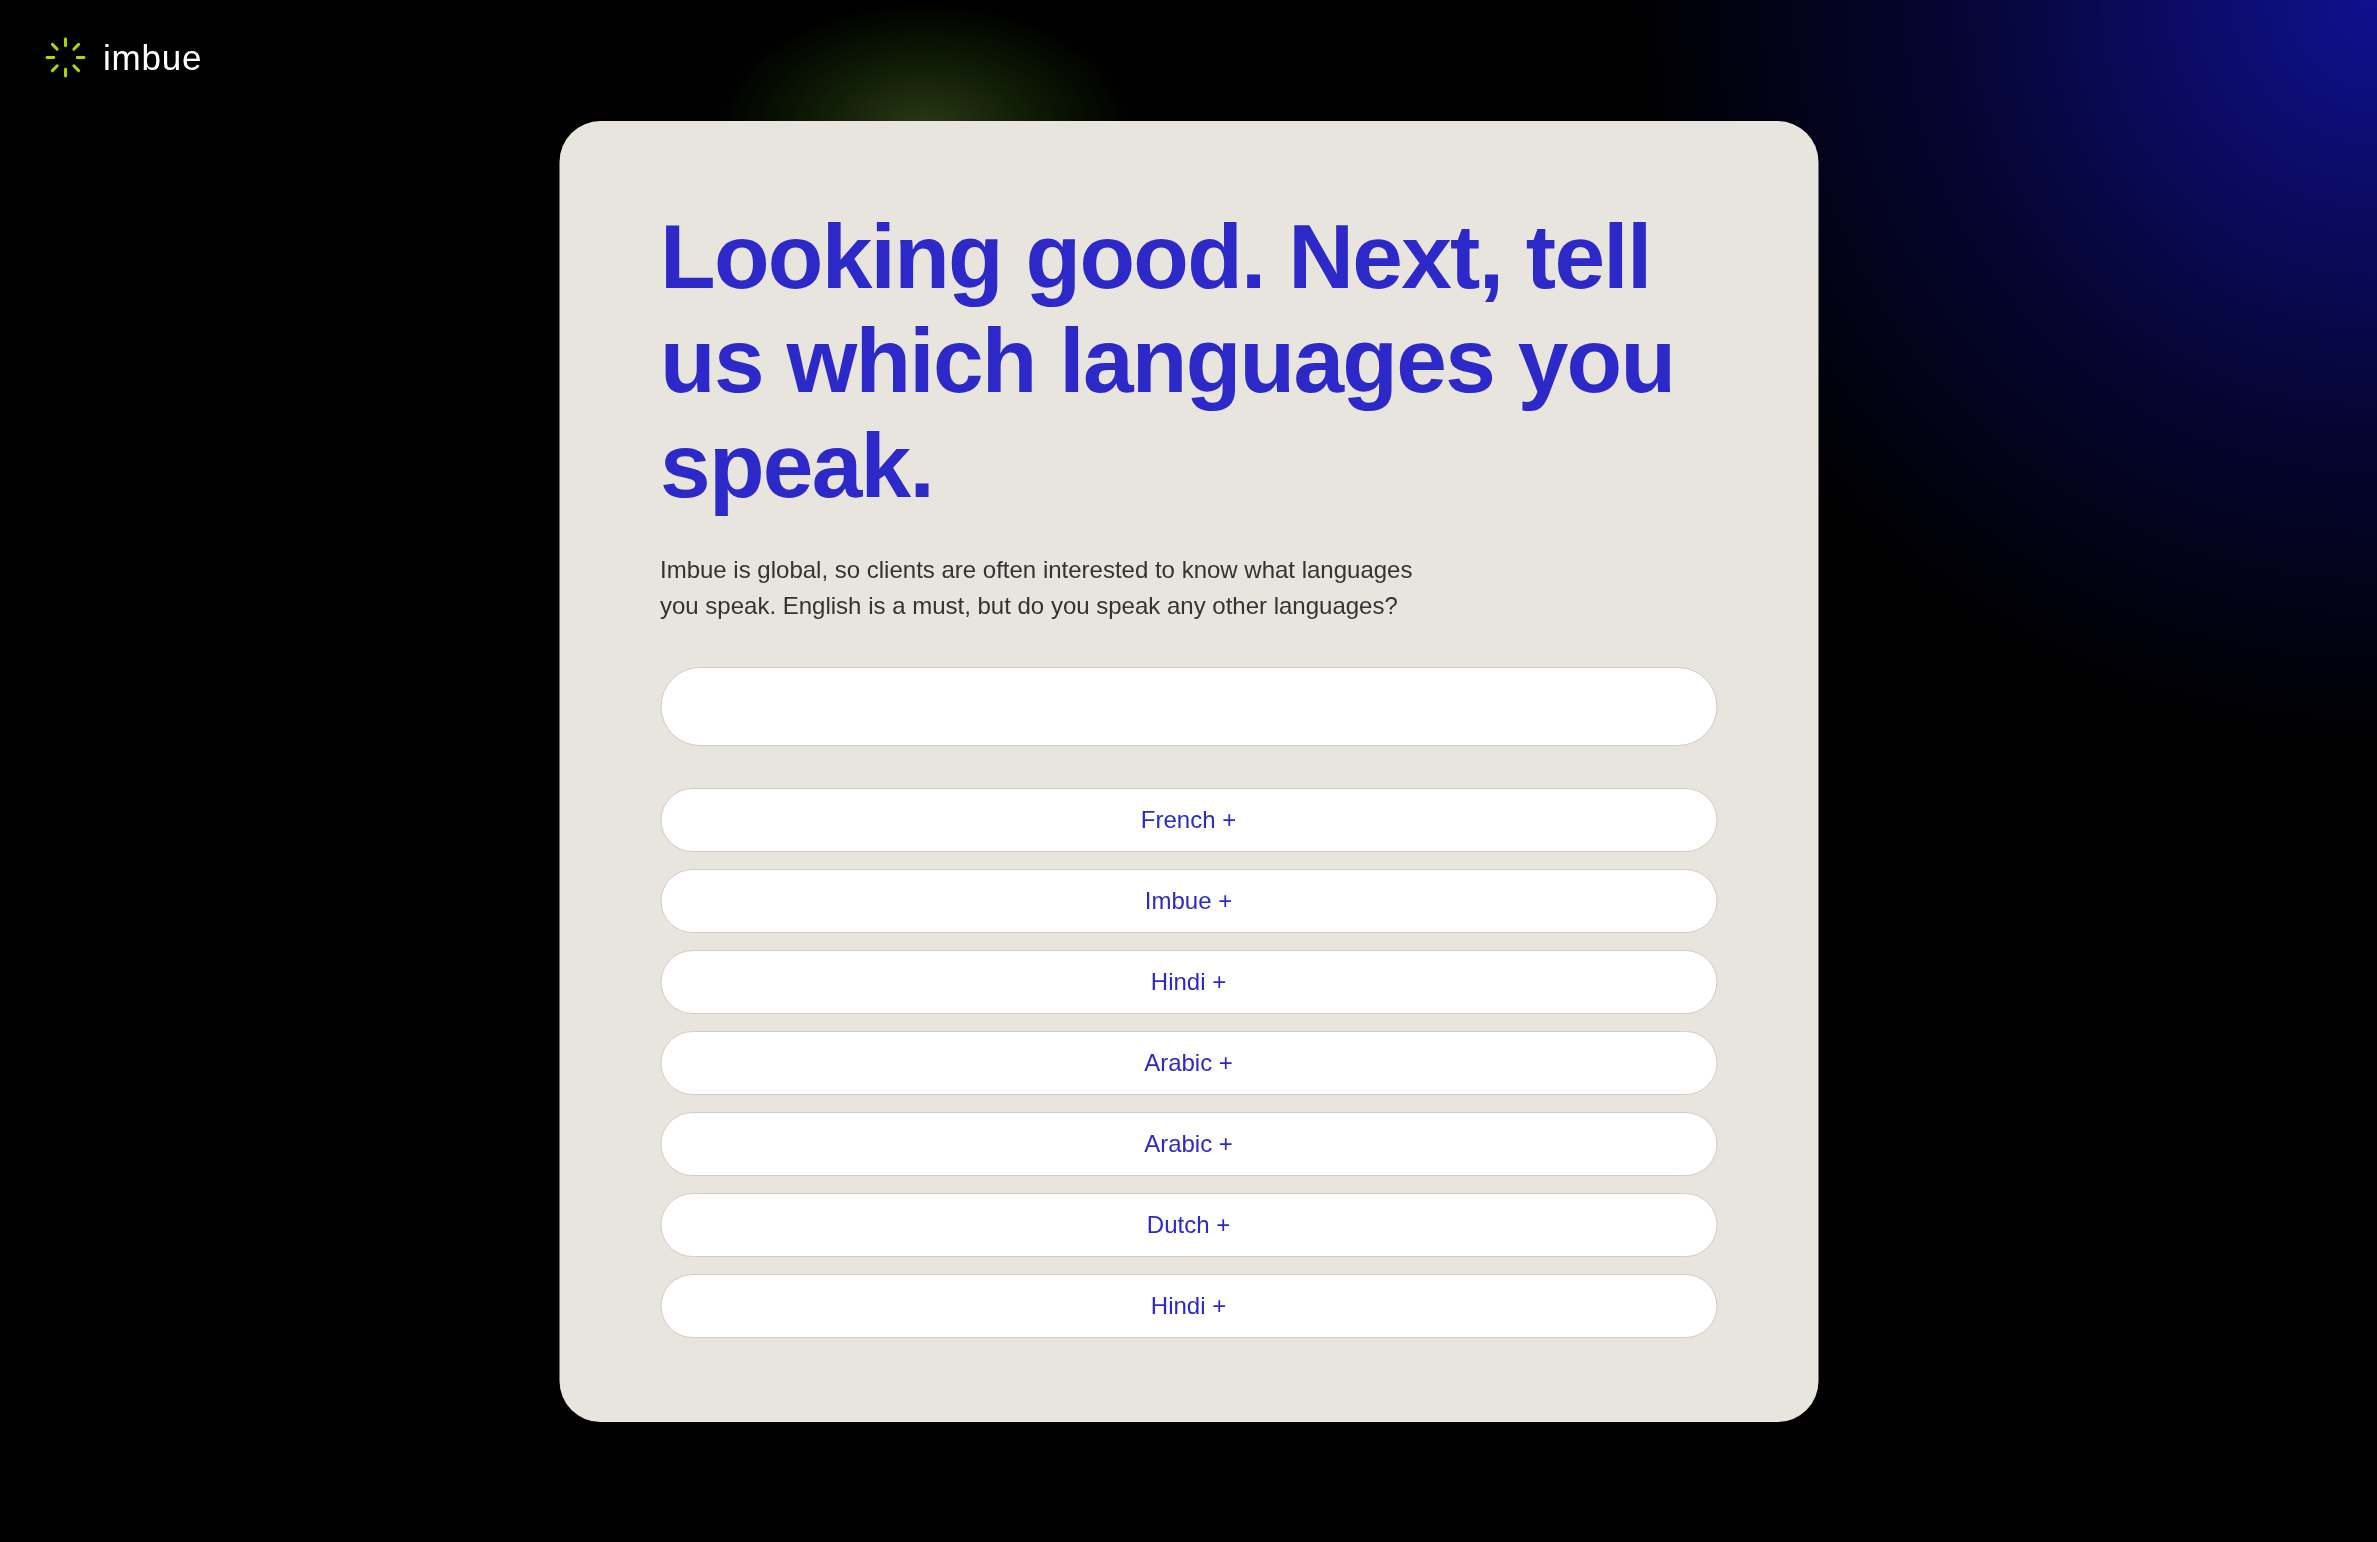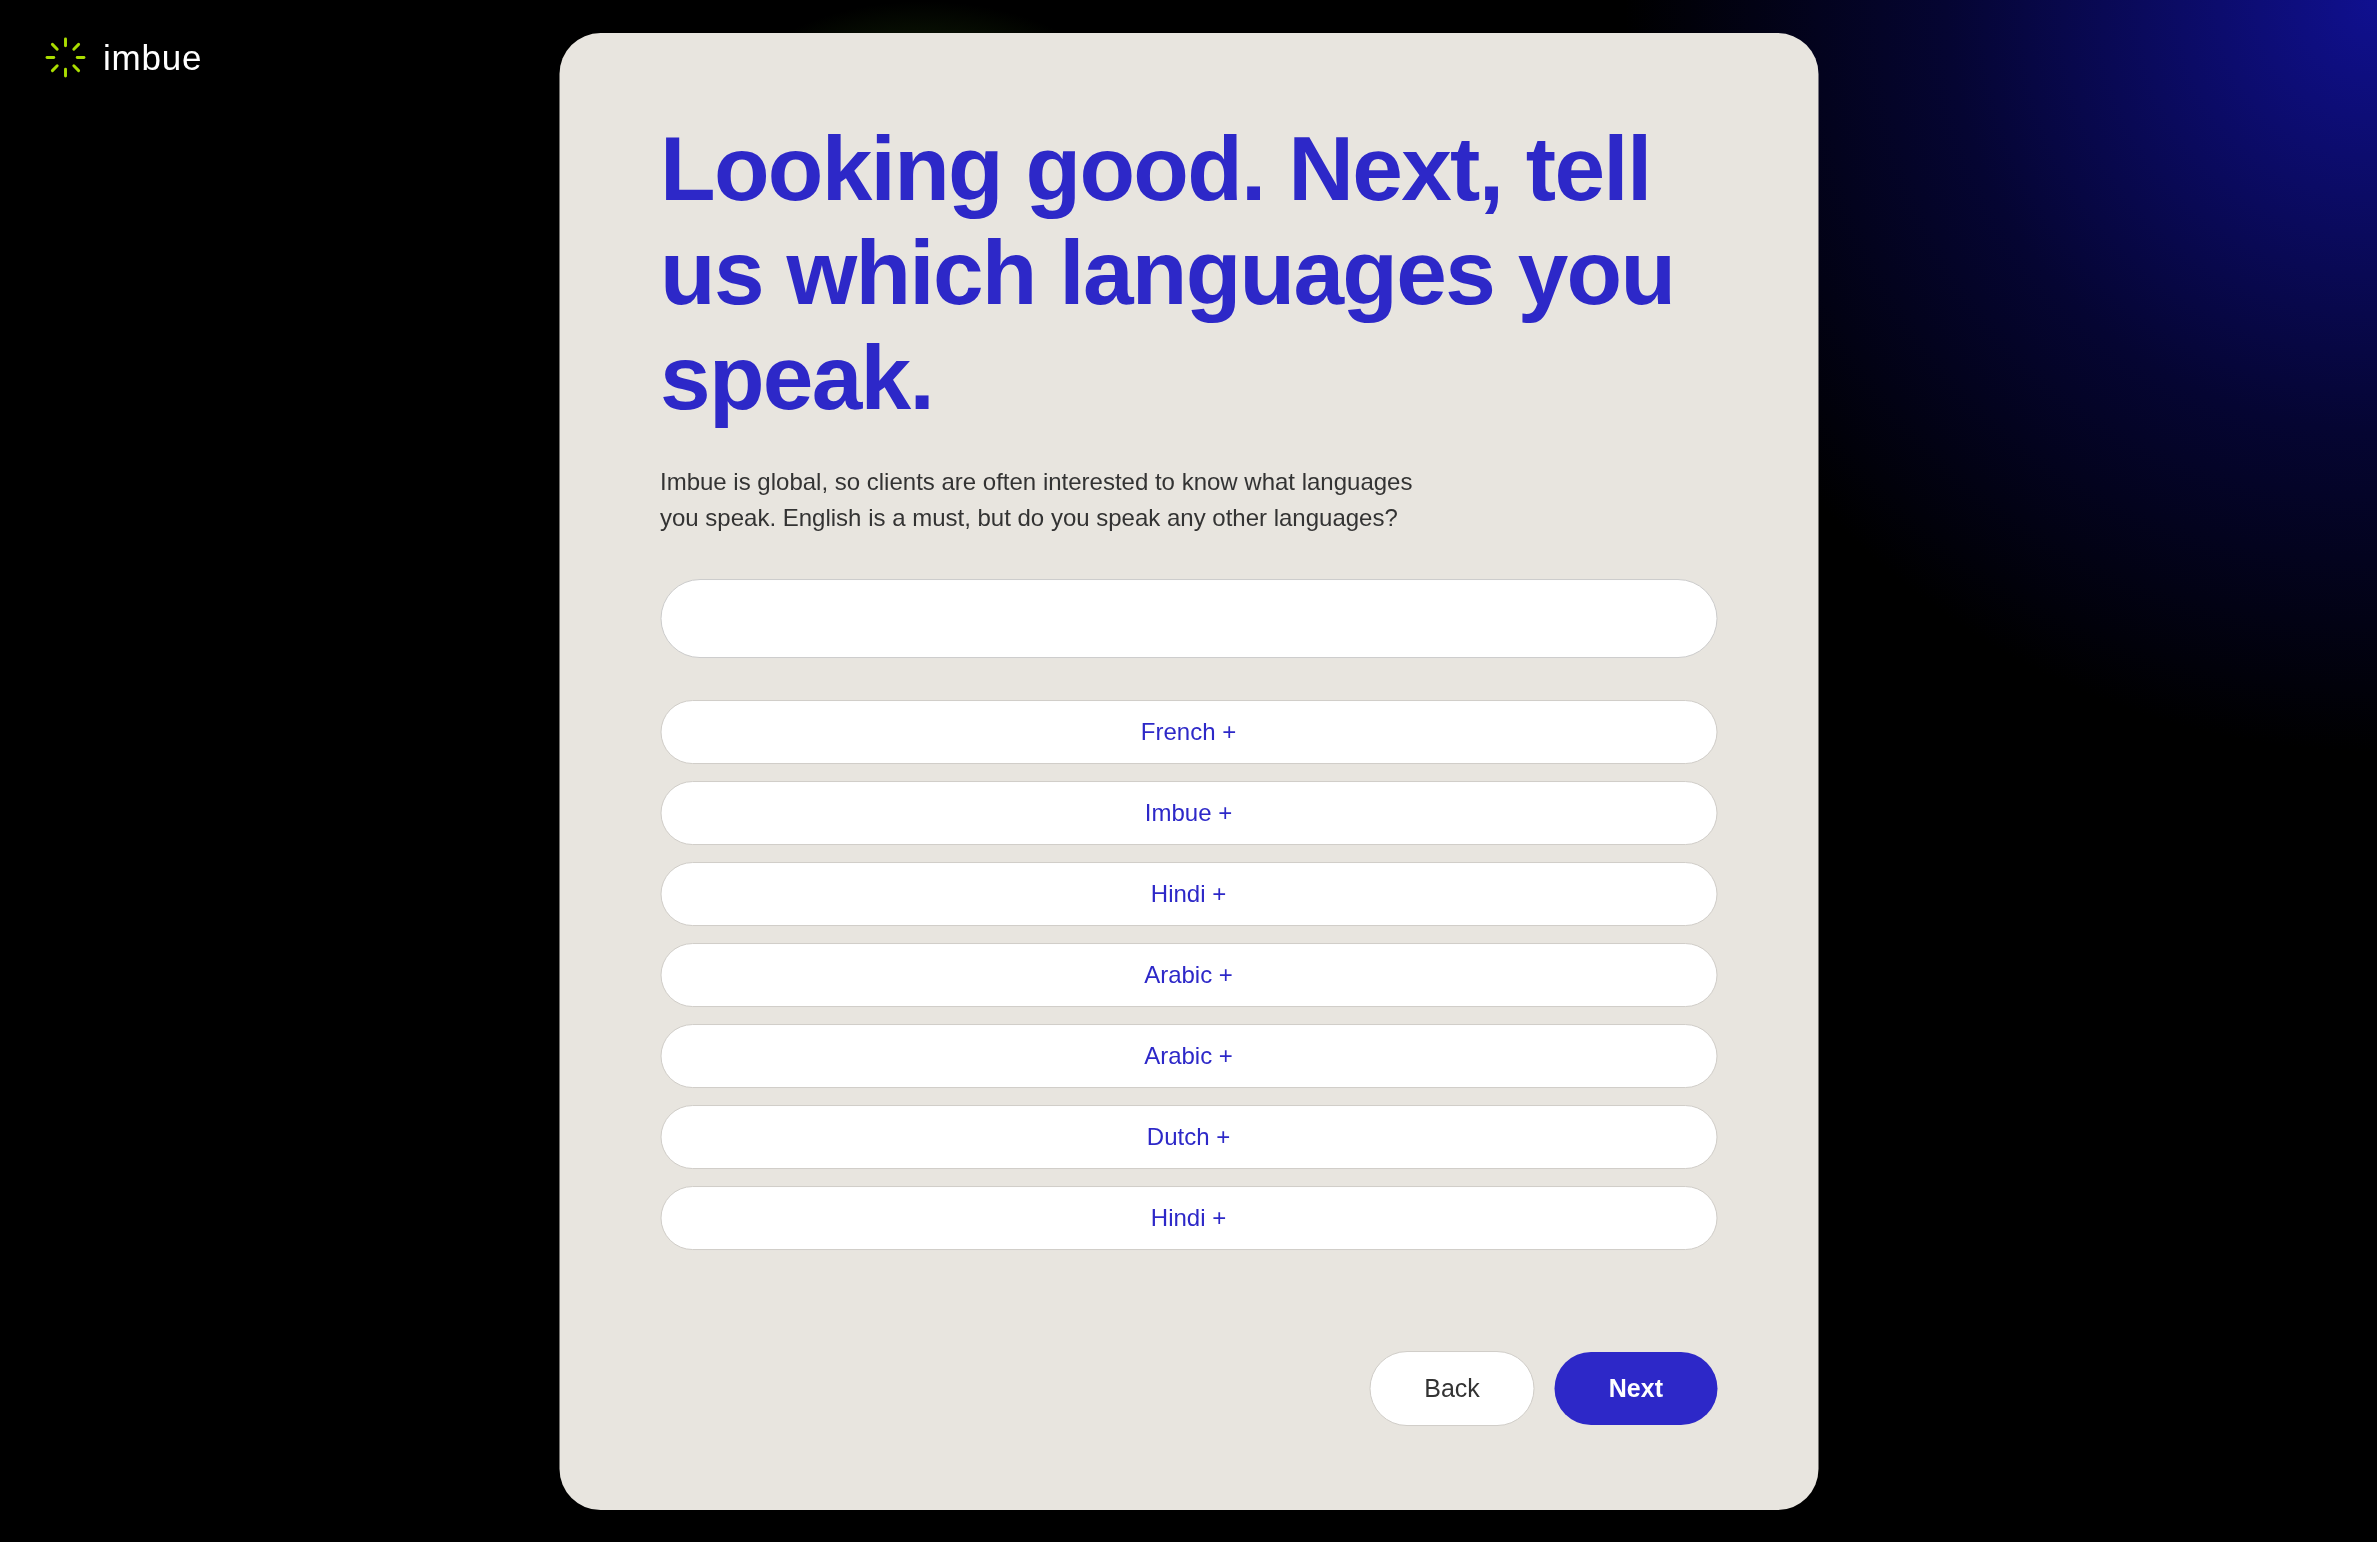--- a/index.html
+++ b/index.html
@@ -204,18 +204,14 @@
   <div class="language-chips" id="chips-container">
   <button class="chip">French +</button>
       <button class="chip">Imbue +</button>
       <button class="chip">Hindi +</button>
       <button class="chip">Arabic +</button>
       <button class="chip">Arabic +</button>
       <button class="chip">Dutch +</button>
       <button class="chip">Hindi +</button>
     </div>
 
-  <div class="button-row">
-    <button class="btn-back">Back</button>
-    <button class="btn-next">Next</button>
-  </div>
 </div>
 
 
 </body></html>

